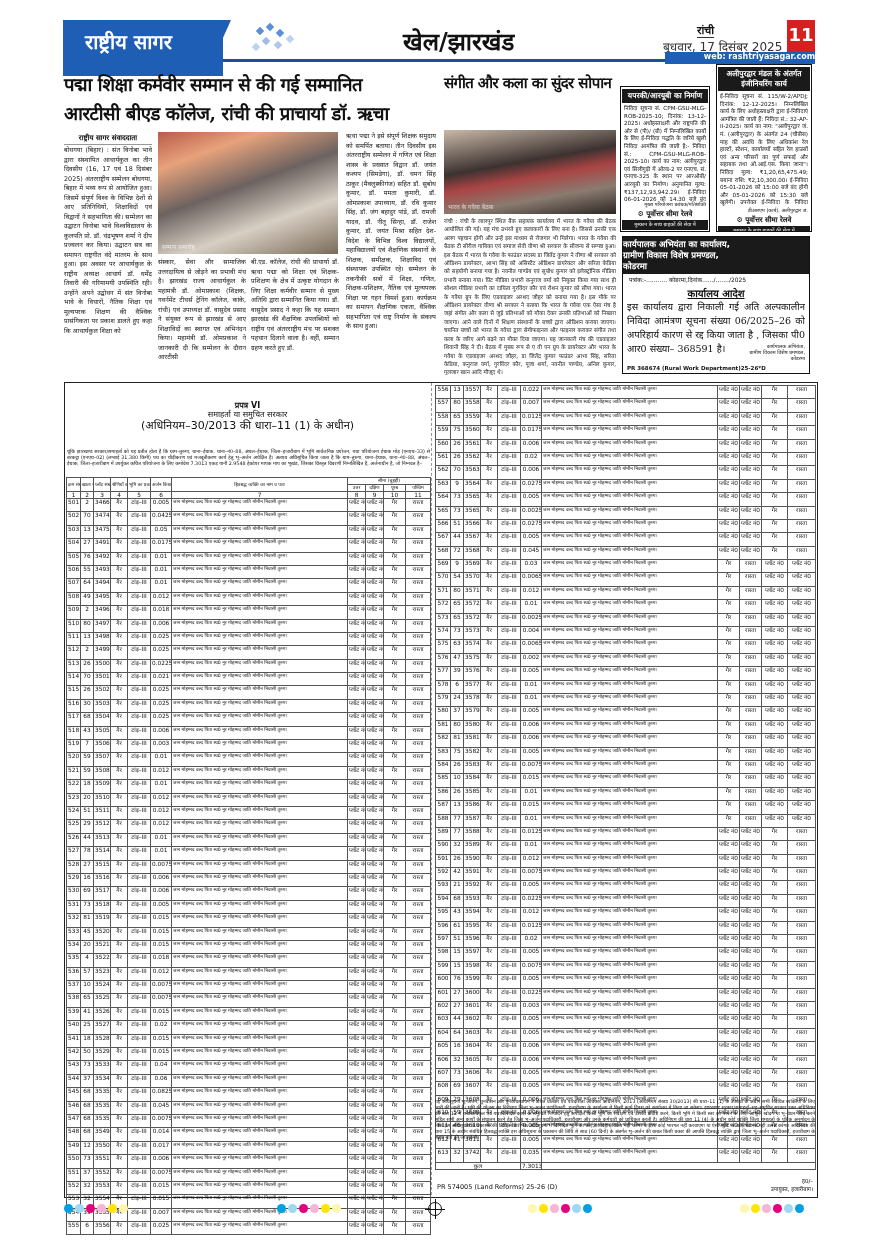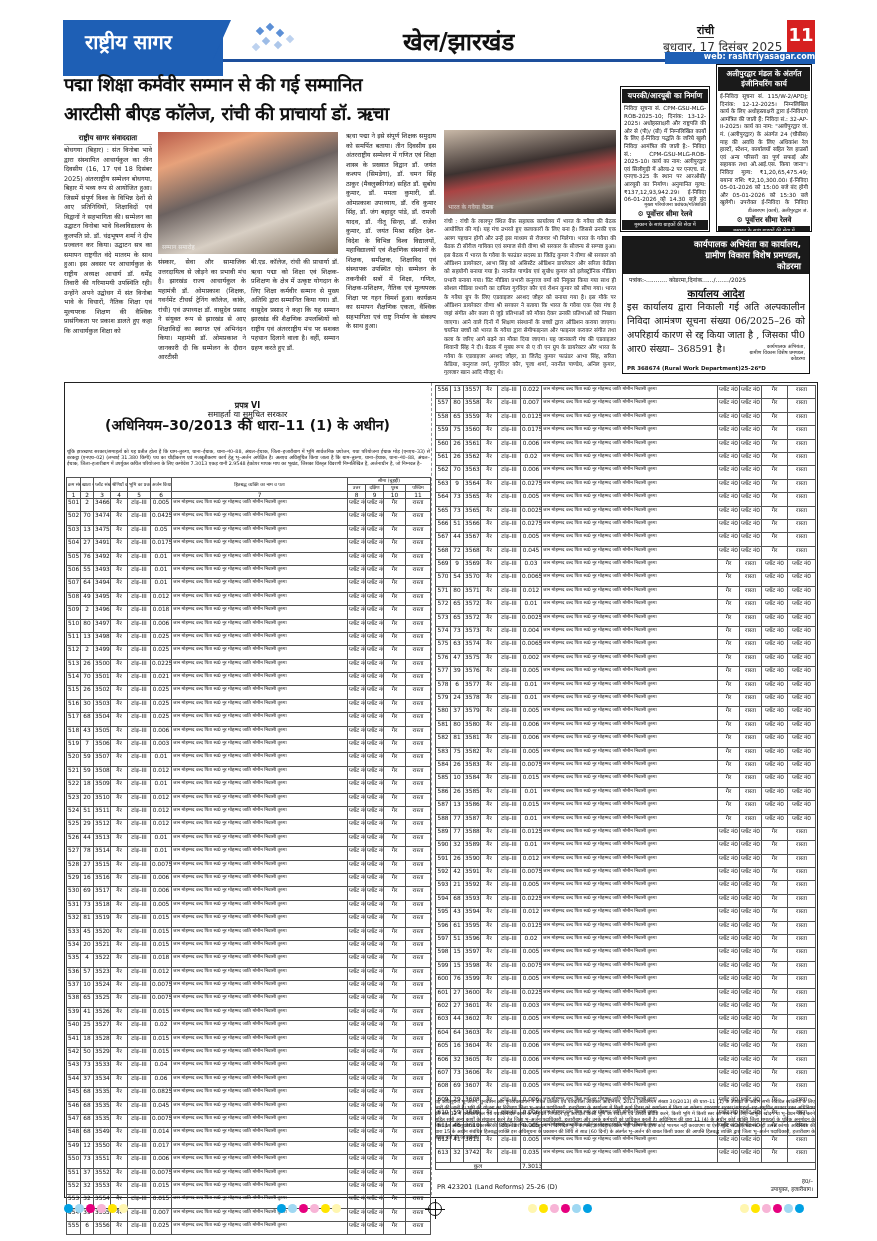--- a/index.html
+++ b/index.html
@@ -28,35 +28,35 @@
   
   .story2-headline { position: absolute; left: 444px; top: 70px; width: 172px; font-family: "DejaVu Serif", serif; font-weight: bold; font-size: 15px; line-height: 27px; letter-spacing: -0.6px; }
   .photo2 { background: linear-gradient(170deg, #c9b9a8 0%, #3c3230 40%, #a44 55%, #8a7b70 75%, #2c2624 100%); }
 
   
   .ad { position: absolute; border: 1.5px solid #111; background: #fff; font-size: 5.6px; line-height: 7.6px; padding: 0 3px; text-align: justify; }
   .ad-title { background: #1a1a1a; color: #fff; text-align: center; font-weight: bold; font-size: 7.5px; line-height: 10px; margin: 2px -2px 2px; padding: 2px 0; }
   .ad-footer { background: #1a1a1a; color: #fff; font-size: 5px; text-align: center; margin: 2px -2px 1px; padding: 1px 0; }
   .ad-rail { font-weight: bold; font-size: 7px; text-align: center; margin-top: 2px; }
   .office-ad { position: absolute; left: 622px; top: 236px; width: 188px; height: 138px; border: 1.5px solid #111; background: #fff; }
-  .office-head { background: #1a1a1a; color: #fff; text-align: right; font-weight: bold; font-size: 8.5px; line-height: 11px; padding: 2px 8px; }
+  .office-head { background: #1a1a1a; color: #fff; text-align: left; font-weight: bold; font-size: 8.5px; line-height: 11px; padding: 2px 0; }
   .office-ref { font-size: 6px; padding: 2px 6px; }
   .office-title { text-align: center; font-weight: bold; font-size: 10px; text-decoration: underline; }
   .office-body { font-size: 9.5px; line-height: 14px; padding: 0 4px; text-align: justify; font-family: "DejaVu Serif", serif; }
   .office-sign { position: absolute; right: 4px; bottom: 12px; font-size: 5px; text-align: right; line-height: 6px; }
   .office-pr { position: absolute; left: 4px; bottom: 2px; font-size: 5.5px; font-weight: bold; }
 
   
   .notice { position: absolute; left: 64px; top: 382px; width: 754px; height: 816px; border: 1.5px solid #222; }
   .notice-head { position: absolute; left: 0; top: 0; width: 365px; height: 16px; background: #222; color: #fff; text-align: center; font-size: 10px; font-weight: bold; line-height: 16px; }
   .notice-meta { position: absolute; left: 0; top: 18px; width: 365px; text-align: center; }
   .nm1 { font-size: 8px; font-weight: bold; line-height: 9px; }
   .nm2 { font-size: 8px; line-height: 10px; }
   .nm3 { font-size: 10px; font-weight: bold; text-decoration: underline; line-height: 12px; }
-  .nm4 { font-size: 14px; font-weight: bold; line-height: 11px; }
+  .nm4 { font-size: 11px; font-weight: normal; line-height: 11px; }
   .preamble { position: absolute; left: 2px; top: 66px; width: 363px; font-size: 4.8px; line-height: 6px; text-align: justify; }
   table.grid { border-collapse: collapse; position: absolute; table-layout: fixed; }
   table.grid td, table.grid th { border: 0.6px solid #555; font-size: 5.2px; line-height: 6px; padding: 0 1px; overflow: hidden; white-space: nowrap; vertical-align: top; font-weight: normal; }
   table.grid td.num { font-size: 5.8px; text-align: center; }
   table.grid td.desc { white-space: normal; font-size: 4.6px; line-height: 5.4px; }
   table.grid th { font-size: 4.6px; text-align: center; vertical-align: middle; }
   .divider-dashed { position: absolute; left: 366px; top: 0; width: 1px; height: 812px; border-left: 1px dashed #999; }
   .notice-foot { position: absolute; left: 370px; top: 716px; width: 380px; font-size: 4.8px; line-height: 6px; text-align: justify; }
   .notice-pr { position: absolute; left: 372px; top: 800px; font-size: 6.5px; }
   .notice-sign { position: absolute; right: 4px; top: 794px; font-size: 5.5px; text-align: right; }
@@ -97,20 +97,21 @@
 <div class="byline">राष्ट्रीय सागर संवाददाता</div>
 <div class="col" style="left:64px;top:146px;width:88px;height:228px;overflow:hidden">बोधगया (बिहार) : संत विनोबा भावे द्वारा संस्थापित आचार्यकुल का तीन दिवसीय (16, 17 एवं 18 दिसंबर 2025) अंतरराष्ट्रीय सम्मेलन बोधगया, बिहार में भव्य रूप से आयोजित हुआ। जिसमें संपूर्ण विश्व के विभिन्न देशों से आए प्रतिनिधियों, शिक्षाविदों एवं विद्वानों ने सहभागिता की। सम्मेलन का उद्घाटन विनोबा भावे विश्वविद्यालय के कुलपति प्रो. डॉ. चंद्रभूषण शर्मा ने दीप प्रज्वलन कर किया। उद्घाटन सत्र का समापन राष्ट्रगीत वंदे मातरम के साथ हुआ। इस अवसर पर आचार्यकुल के राष्ट्रीय अध्यक्ष आचार्य डॉ. धर्मेंद्र तिवारी की गरिमामयी उपस्थिति रही। उन्होंने अपने उद्बोधन में संत विनोबा भावे के विचारों, नैतिक शिक्षा एवं मूल्यपरक शिक्षण की वैश्विक प्रासंगिकता पर प्रकाश डालते हुए कहा कि आचार्यकुल शिक्षा को</div>
 <div class="photo" style="left:158px;top:132px;width:180px;height:122px">
   <span class="ph-label">सम्मान समारोह</span>
 </div>
 <div class="col" style="left:158px;top:258px;width:88px;height:116px;overflow:hidden">संस्कार, सेवा और सामाजिक उत्तरदायित्व से जोड़ने का प्रभावी मंच है। झारखंड राज्य आचार्यकुल के महामंत्री डॉ. ओमप्रकाश (शिक्षक, गवर्नमेंट टीचर्स ट्रेनिंग कॉलेज, कांके, रांची) एवं उपाध्यक्ष डॉ. वासुदेव प्रसाद ने संयुक्त रूप से झारखंड से आए शिक्षाविदों का स्वागत एवं अभिनंदन किया। महामंत्री डॉ. ओमप्रकाश ने जानकारी दी कि सम्मेलन के दौरान आरटीसी</div>
 <div class="col" style="left:251px;top:258px;width:88px;height:116px;overflow:hidden">बी.एड. कॉलेज, रांची की प्राचार्या डॉ. ऋचा पद्मा को शिक्षा एवं शिक्षक-प्रशिक्षण के क्षेत्र में उत्कृष्ट योगदान के लिए शिक्षा कर्मवीर सम्मान से मुख्य अतिथि द्वारा सम्मानित किया गया। डॉ. वासुदेव प्रसाद ने कहा कि यह सम्मान झारखंड की शैक्षणिक उपलब्धियों को राष्ट्रीय एवं अंतरराष्ट्रीय मंच पर सशक्त पहचान दिलाने वाला है। वहीं, सम्मान ग्रहण करते हुए डॉ.</div>
 <div class="col" style="left:346px;top:132px;width:90px;height:242px;overflow:hidden">ऋचा पद्मा ने इसे संपूर्ण शिक्षक समुदाय को समर्पित बताया। तीन दिवसीय इस अंतरराष्ट्रीय सम्मेलन में गणित एवं शिक्षा शास्त्र के प्रख्यात विद्वान डॉ. जयंत कश्यप (सिमडेगा), डॉ. चमन सिंह ठाकुर (मैक्लुस्कीगंज) सहित डॉ. सुबोध कुमार, डॉ. ममता कुमारी, डॉ. ओमप्रकाश उपाध्याय, डॉ. रवि कुमार सिंह, डॉ. जंग बहादुर पांडे, डॉ. रामजी यादव, डॉ. नीतू सिन्हा, डॉ. राजेश कुमार, डॉ. जयंत मिश्रा सहित देश-विदेश के विभिन्न विश्व विद्यालयों, महाविद्यालयों एवं शैक्षणिक संस्थानों के शिक्षक, समीक्षक, शिक्षाविद एवं संस्थापक उपस्थित रहे। सम्मेलन के तकनीकी सत्रों में शिक्षा, गणित, शिक्षक-प्रशिक्षण, नैतिक एवं मूल्यपरक शिक्षा पर गहन विमर्श हुआ। कार्यक्रम का समापन शैक्षणिक एकता, वैश्विक सहभागिता एवं राष्ट्र निर्माण के संकल्प के साथ हुआ।</div>
 
 <div class="story2-headline">
+  <div>संगीत और कला का सुंदर सोपान</div>
 </div>
 <div class="photo photo2" style="left:444px;top:130px;width:172px;height:84px">
   <span class="ph-label">भारत के गवैया बैठक</span>
 </div>
 <div class="col" style="left:444px;top:217px;width:172px;height:158px;overflow:hidden;font-size:5.6px;line-height:8.4px">रांची : रांची के लालपुर स्थित बैंक सहायक कार्यालय में भारत के गवैया की बैठक आयोजित की गई। यह मंच उभरते हुए कलाकारों के लिए बना है। जिससे उनकी एक अलग पहचान होगी और उन्हें इस माध्यम से रोजगार भी मिलेगा। भारत के गवैया की बैठक टी सीरीज गायिका एवं समाज सेवी वीणा श्री सरकार के सौजन्य से सम्पन्न हुआ। इस बैठक में भारत के गवैया के फाउंडर सदस्य डा जितेंद्र कुमार ने वीणा श्री सरकार को ऑडिशन डायरेक्टर, आभा सिंह को असिस्टेंट ऑडिशन डायरेक्टर और सरिता केडिया को सहयोगी बनाया गया है। नवनीत पाण्डेय एवं सुबोध कुमार को इलेक्ट्रॉनिक मीडिया प्रभारी बनाया गया। प्रिंट मीडिया प्रभारी कनुराज वर्मा को नियुक्त किया गया साथ ही सोशल मीडिया प्रभारी का दायित्व गुरविंदर कौर एवं रोशन कुमार को सौंपा गया। भारत के गवैया ग्रुप के लिए एडवाइजर अरशद जौहर को बनाया गया है। इस मौके पर ऑडिशन डायरेक्टर वीणा श्री सरकार ने बताया कि भारत के गवैया एक ऐसा मंच है जहां संगीत और कला से जुड़े प्रतिभाओं को मौका देकर उनकी प्रतिभाओं को निखारा जाएगा। आने वाले दिनों में शिक्षण संस्थानों के बच्चों द्वारा ऑडिशन कराया जाएगा। चयनित बच्चों को भारत के गवैया द्वारा सेमीफाइनल और फाइनल कराकर संगीत तथा कला के जरिए आगे बढ़ने का मौका दिया जाएगा। यह जानकारी मंच की एडवाइजर शिवानी सिंह ने दी। बैठक में मुख्य रूप से ए वी एन ग्रुप के डायरेक्टर और भारत के गवैया के एडवाइजर अरशद जौहर, डा जितेंद्र कुमार फाउंडर आभा सिंह, सरिता केडिया, कनुराज वर्मा, गुरविंदर कौर, पूजा शर्मा, नवनीत पाण्डेय, अनिल कुमार, गुलजार खान आदि मौजूद थे।</div>
 
 <div class="ad" style="left:620px;top:86px;width:90px;height:146px;overflow:hidden">
   <div class="ad-title">यपरकी/आरयूबी का निर्माण</div>
   <div style="height:96px;overflow:hidden">निविदा सूचना सं. CPM-GSU-MLG-ROB-2025-10; दिनांक: 13-12-2025। अधोहस्ताक्षरी और राष्ट्रपति की ओर से (पी)/ (बी) में निम्नलिखित कार्यों के लिए ई-निविदा पद्धति के जरिये खुली निविदा आमंत्रित की जाती है:- निविदा सं.: CPM-GSU-MLG-ROB-2025-10। कार्य का नाम: अलीपुरद्वार एवं सिलीगुड़ी में ओल्ड-2 पर एनएच. सं. एनएच-325 के स्थान पर आरओबी/आरयूबी का निर्माण। अनुमानित मूल्य: ₹137,12,93,942.29। ई-निविदा 06-01-2026 को 14.30 बजे बंद होगी और 06-01-2026 को 15.30 बजे खुलेगी। विवरण और शुद्धिपत्र-01 के लिए कृपया www.ireps.gov.in पर पधारें।</div>
   <div style="text-align:right;font-size:5px">मुख्य परियोजना प्रबंधक/गतिशक्ति</div>
@@ -1687,21 +1688,21 @@
         </tr>
         <tr>
           <td colspan="5" class="num">कुल</td>
           <td class="num">7.3013</td>
           <td colspan="5"></td>
         </tr>
       </tbody>
   </table>
 
   <div class="notice-foot">यह अधिसूचना भू–अर्जन, पुनर्वासन और पुनर्व्यवस्थापन में उचित प्रतिकर एवं पारदर्शिता अधिकार अधिनियम, 2013 (अधिनियम संख्या 30/2013) की धारा–11 (1) के उपबंधों के अधीन सभी संबंधित व्यक्तियों के लिए जारी की जाती है। भूमि की योजना का निरीक्षण जिला भू–अर्जन पदाधिकारी, हजारीबाग के कार्यालय में किसी कार्य दिवस को कार्यालय में किया जा सकेगा। झारखण्ड सरकार/समाहर्ता–सह–समुचित सरकार उक्त अधिनियम की धारा 12 में यथाप्राधिकृत एवं यथाविनिर्दिष्ट कार्यों के समुचित निष्पादन हेतु अपेक्षित किसी भूमि का सर्वेक्षण एवं उसकी प्रविष्टि करने, किसी भूमि में किसी स्तर को मापने के लिए, आमूलि खोदने या भू–वेधन–छिद्र करने सहित सभी अन्य कार्यों के संचालन करने हेतु जिला भू–अर्जन पदाधिकारी, हजारीबाग और उनके कर्मचारी को प्राधिकृत करती है। अधिनियम की धारा 11 (4) के अधीन कोई व्यक्ति जिला समाहर्ता के पूर्विक अनुमोदन के बिना इस अधिसूचना के प्रकाशन की तिथि से प्रारंभिक अधिसूचना में विनिर्दिष्ट भूमि का कोई संव्यवहार/विक्रय नहीं करेगा या ऐसा कोई भारगत नहीं करवाएगा या ऐसी भूमि पर कोई भारगत नहीं उत्पन्न करेगा। अधिनियम की धारा 15 के अधीन संबंधित हितबद्ध व्यक्ति इस अधिसूचना के प्रकाशन की तिथि से साठ (60 दिनों) के अंतर्गत भू–अर्जन की बाबत किसी प्रकार की आपत्ति हितबद्ध व्यक्ति द्वारा जिला भू–अर्जन पदाधिकारी, हजारीबाग के समक्ष दर्ज की जा सकेगी।</div>
-  <div class="notice-pr">PR 423201 (Land Reforms) 25-26 (D)</div>
+  <div class="notice-pr">PR 574005 (Land Reforms) 25-26 (D)</div>
   <div class="notice-sign">
     <div>ह0/–</div>
     <div>उपायुक्त, हजारीबाग।</div>
   </div>
 </div>
 
 <div class="regbar" style="left:64px">
     <span style="background: rgb(0, 160, 227);"></span>
     <span style="background: rgb(159, 216, 242);"></span>
     <span style="background: rgb(230, 0, 126);"></span>

